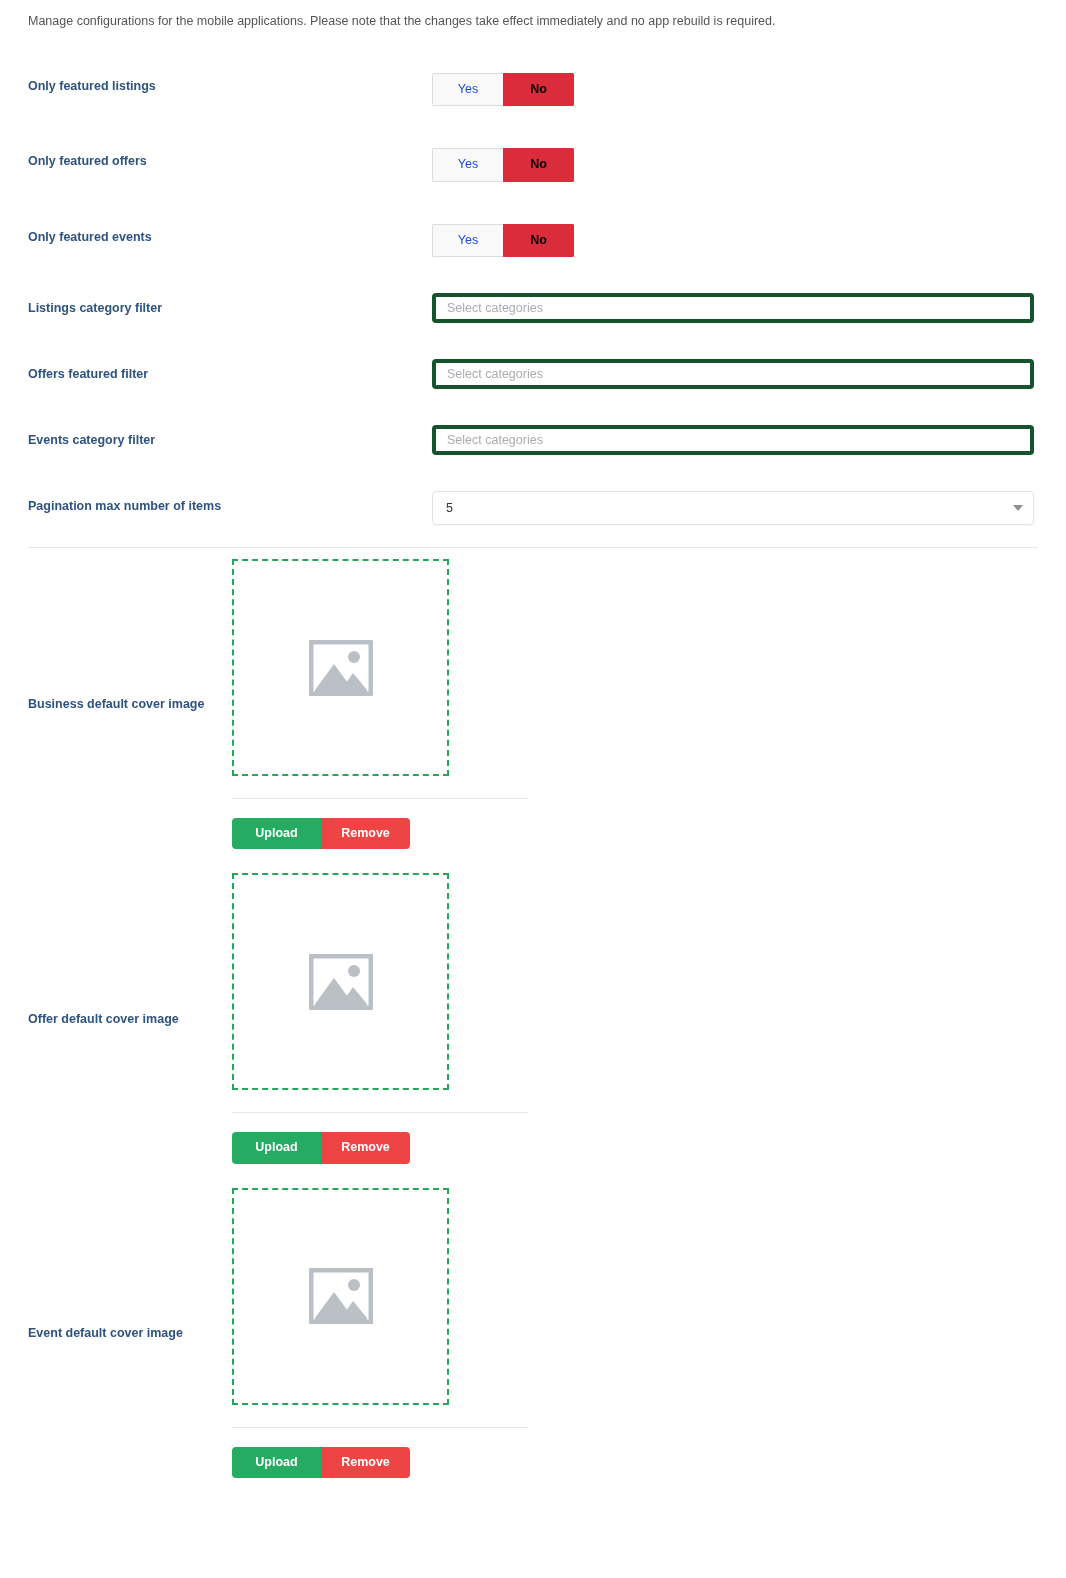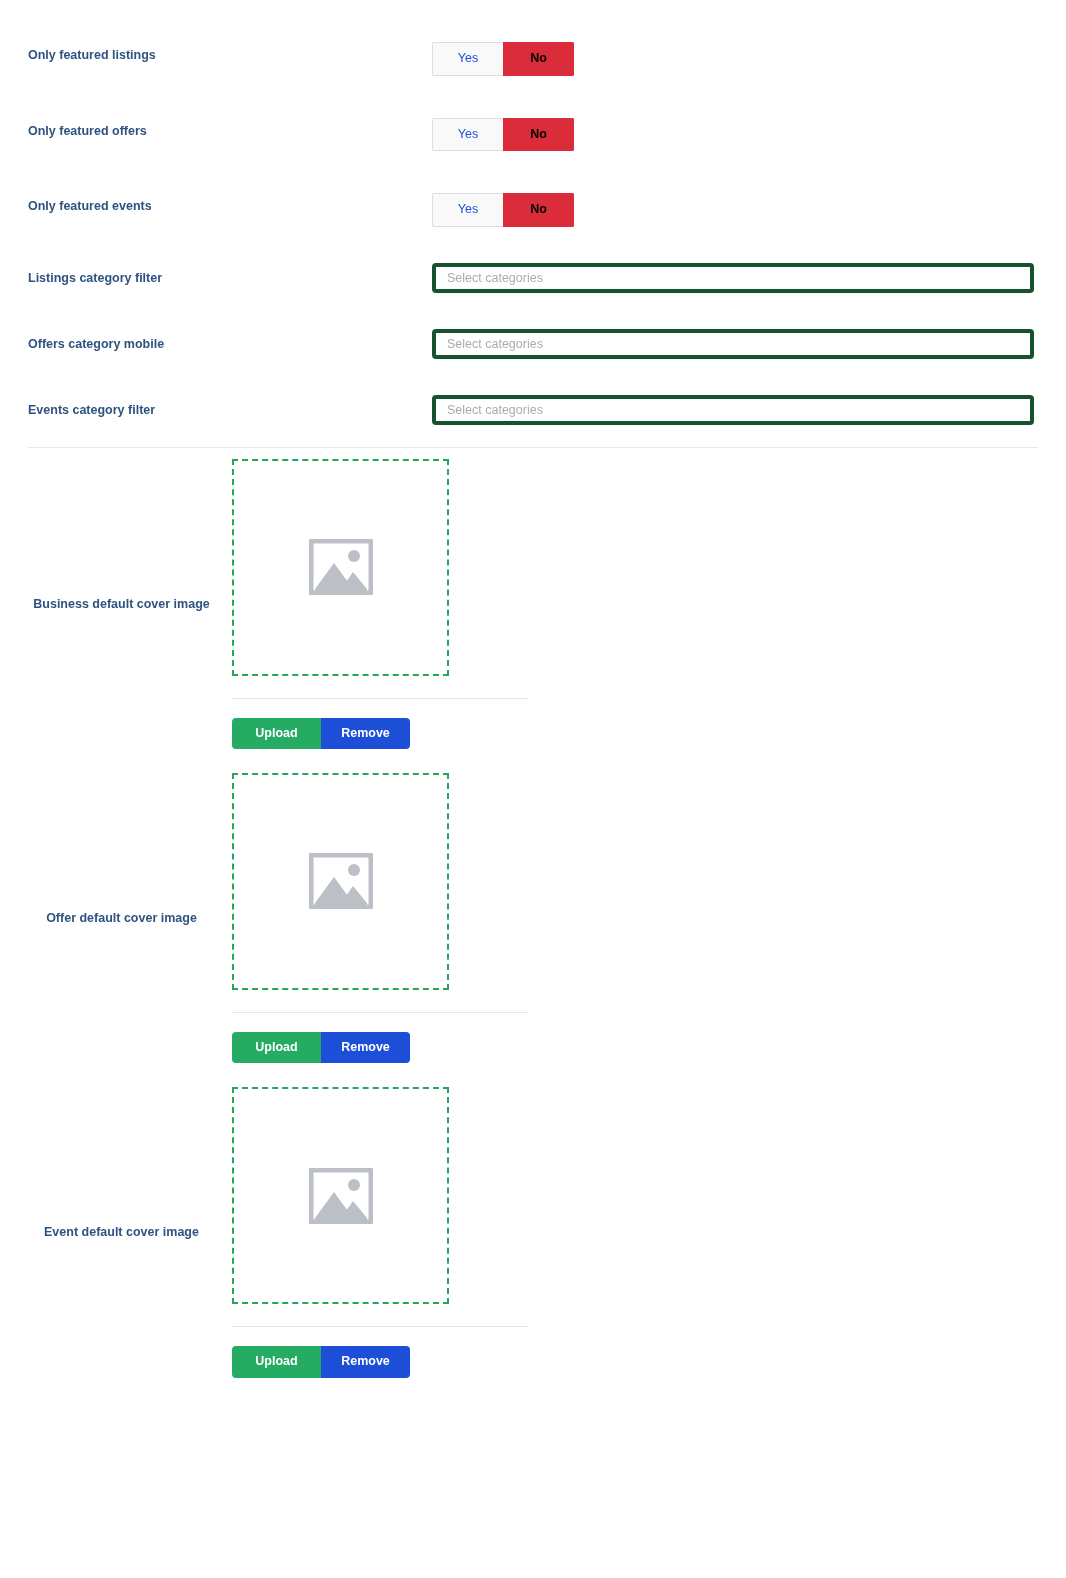--- a/index.html
+++ b/index.html
@@ -163,21 +163,21 @@
     width: 1010px;
     display: flex;
     align-items: center;
   }
   .media-label {
     font-size: 12.5px;
     font-weight: bold;
     color: #2f5380;
     width: 204px;
     flex: 0 0 204px;
-    text-align: center;
+    text-align: left;
     padding-right: 17px;
     box-sizing: border-box;
   }
   .media-body {
     flex: 0 0 296px;
     width: 296px;
   }
   .dropzone {
     width: 217px;
     height: 217px;
@@ -210,31 +210,32 @@
     font-weight: bold;
     color: #ffffff;
     border: none;
     padding: 8px 0 9px 0;
     width: 89px;
     text-align: center;
     cursor: pointer;
     line-height: 1.15;
   }
   .btn-upload { background: #25ab62; }
-  .btn-remove { background: #1d4ed8; }
+  .btn-remove { background: #ef4444; }
 
   .spacer-1 { height: 11px; }
   .spacer-2 { height: 24px; }
   .spacer-3 { height: 24px; }
 </style>
 </head>
 <body>
 
 <div class="page">
 
+  <p class="page-desc">Manage configurations for the mobile applications. Please note that the changes take effect immediately and no app rebuild is required.</p>
 
   <div class="form-row row-toggle">
     <div class="form-label">Only featured listings</div>
     <div class="form-control">
       <div class="btn-group">
         <div class="btn-toggle off">Yes</div>
         <div class="btn-toggle on">No</div>
       </div>
     </div>
   </div>
@@ -260,33 +261,42 @@
   </div>
 
   <div class="form-row row-input">
     <div class="form-label">Listings category filter</div>
     <div class="form-control">
       <input class="text-input" type="text" placeholder="Select categories" style="">
     </div>
   </div>
 
   <div class="form-row row-input">
-    <div class="form-label">Offers category mobile</div>
+    <div class="form-label">Offers featured filter</div>
     <div class="form-control">
       <input class="text-input" type="text" placeholder="Select categories" style="">
     </div>
   </div>
 
   <div class="form-row row-input">
     <div class="form-label">Events category filter</div>
     <div class="form-control">
       <input class="text-input" type="text" placeholder="Select categories" style="">
     </div>
   </div>
 
+  <div class="form-row row-input">
+    <div class="form-label">Pagination max number of items</div>
+    <div class="form-control">
+      <div class="select-wrap">
+        <div class="select-input">5</div>
+        <span class="select-caret"></span>
+      </div>
+    </div>
+  </div>
 
   <hr class="hr">
 
   <div class="spacer-1"></div>
   <div class="media-row">
     <div class="media-label">Business default cover image</div>
     <div class="media-body">
       <div class="dropzone">
         <svg class="img-placeholder" width="64" height="56" viewBox="0 0 64 56">
           <rect x="2" y="2" width="60" height="52" rx="1" fill="none" stroke="#bbc0c6" stroke-width="5"></rect>

